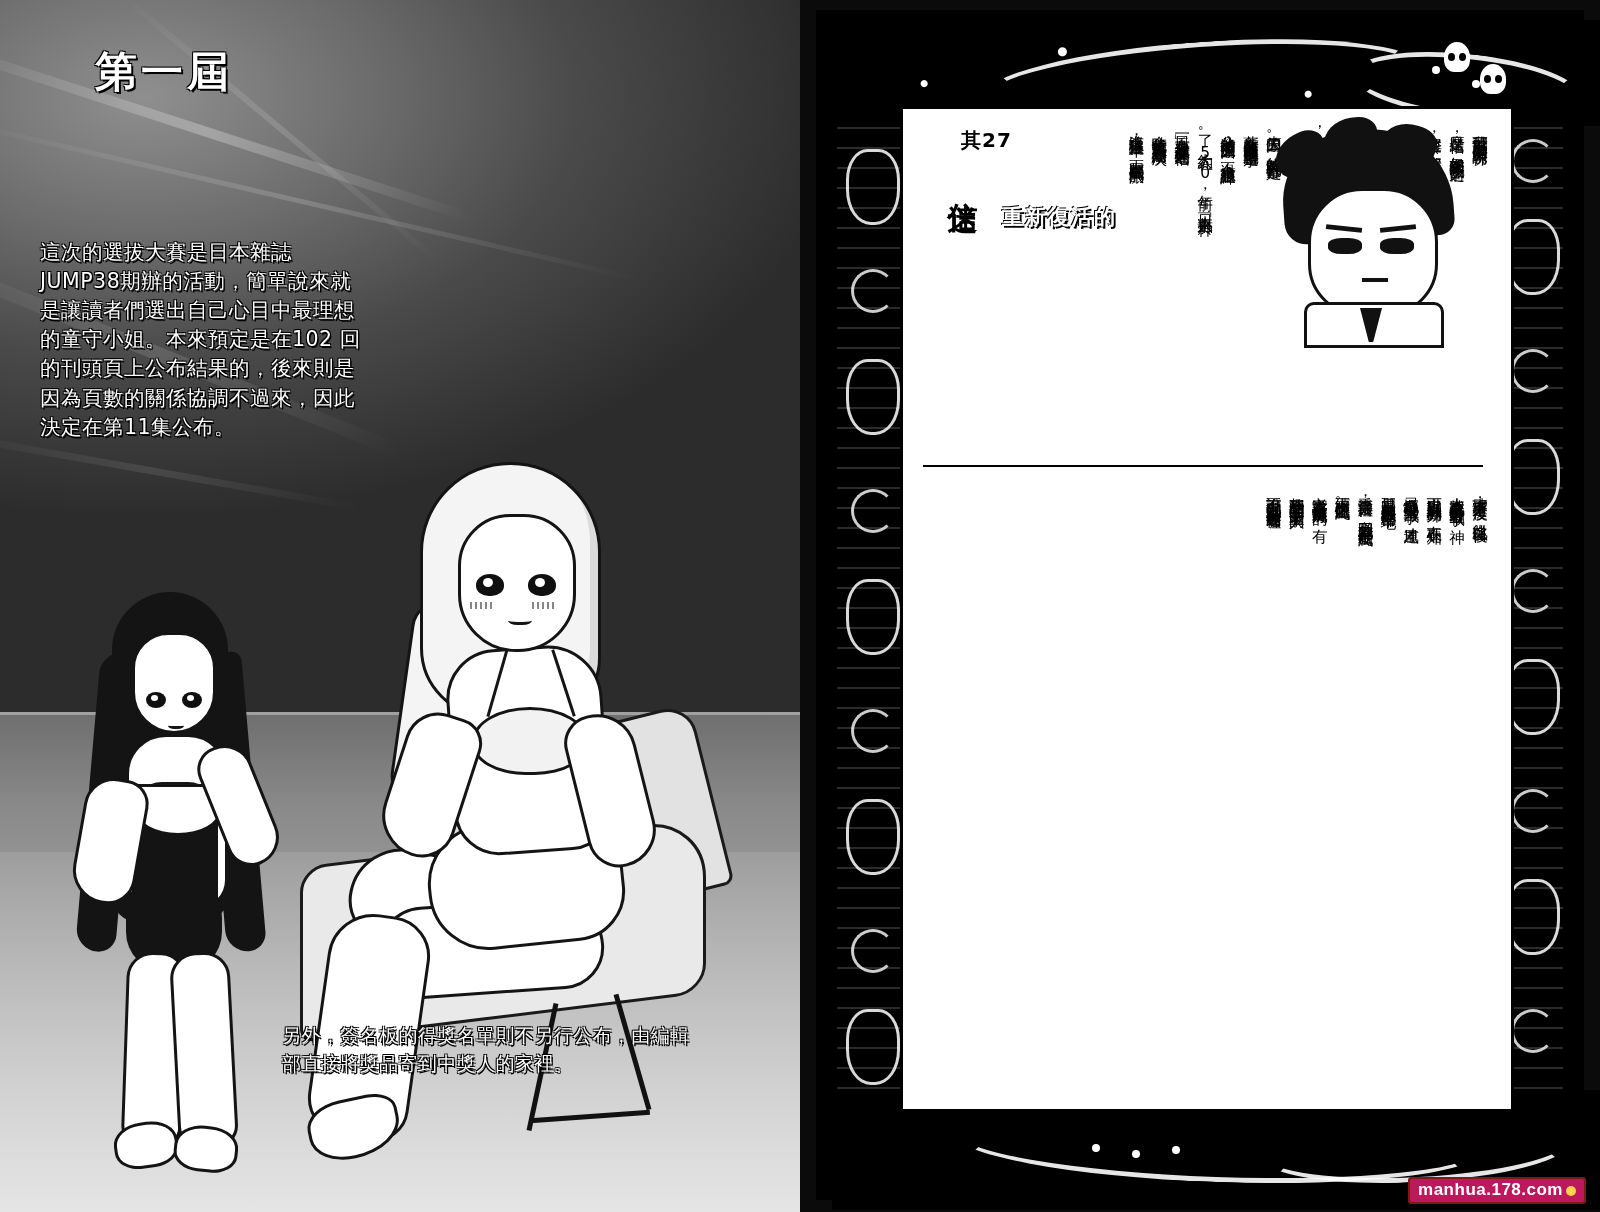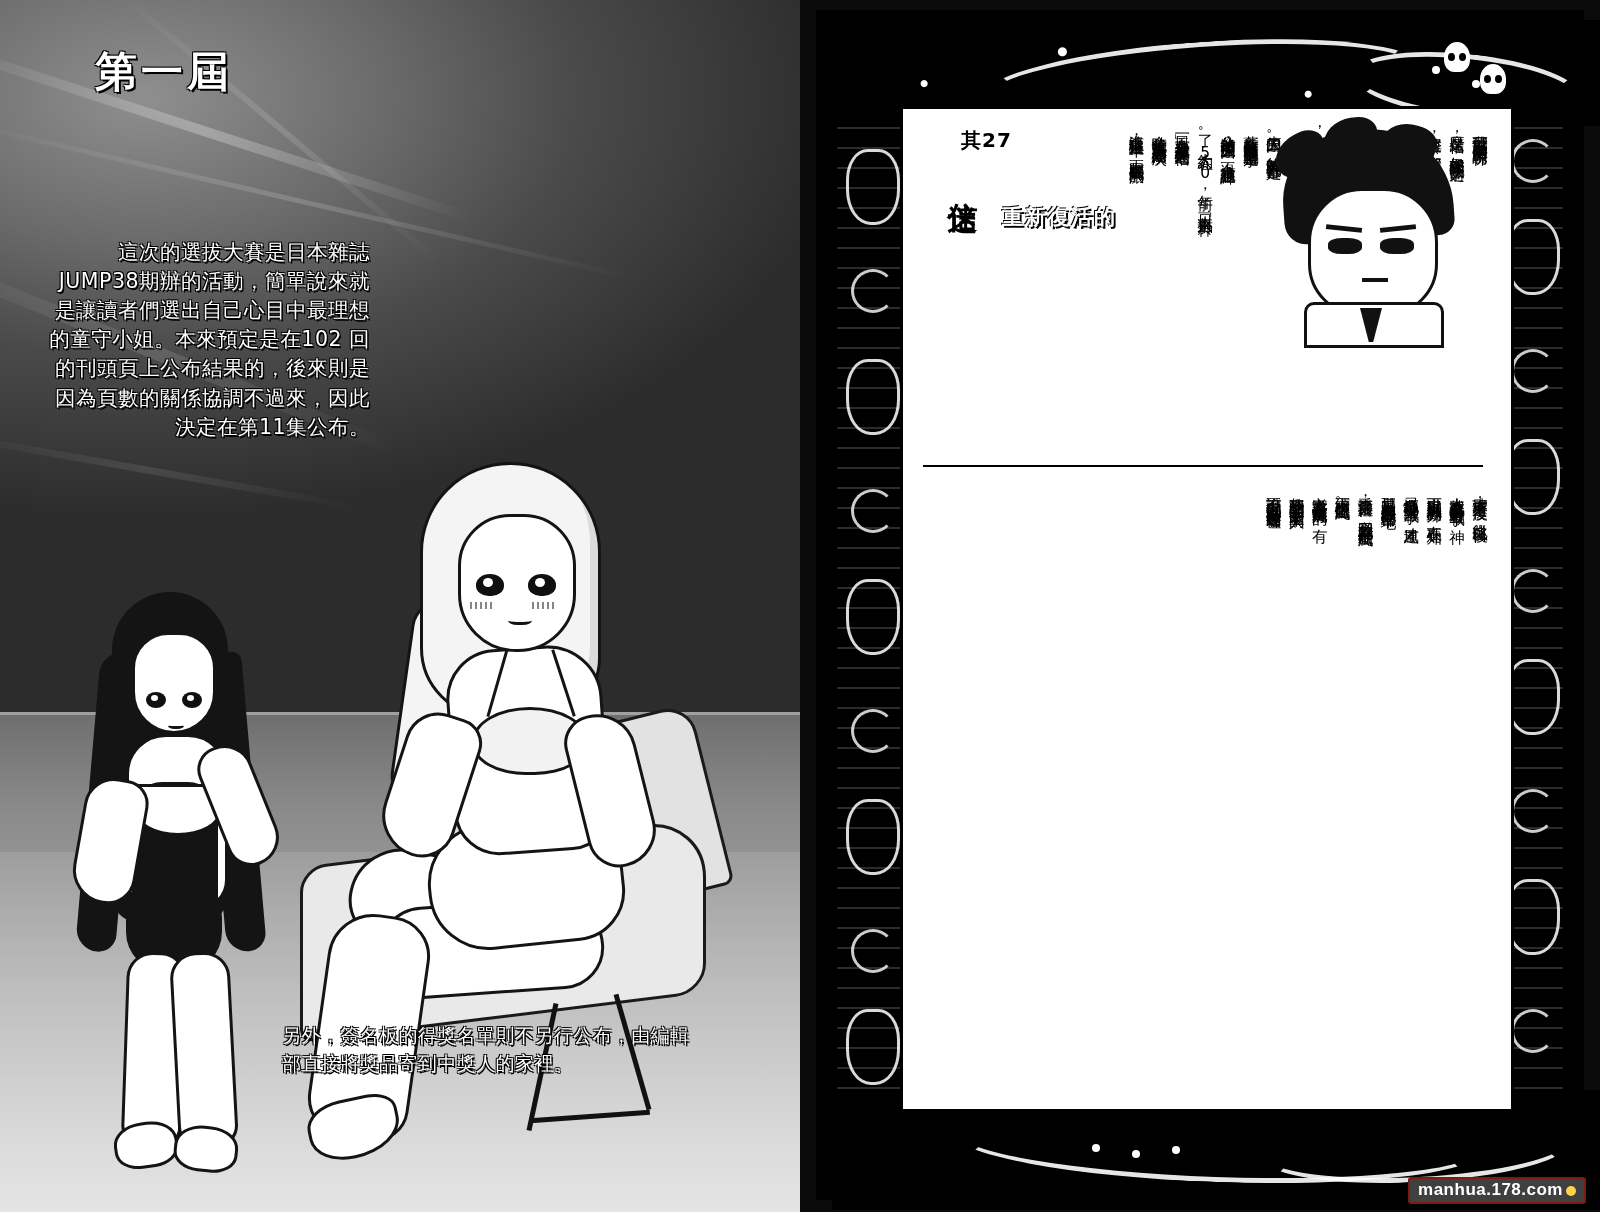--- a/index.html
+++ b/index.html
@@ -260,21 +260,20 @@
   }
   .l-title-3 {
     position:absolute; left:468px; top:182px;
     color:#fff; font-size:54px; font-weight:bold; letter-spacing:2px;
     text-shadow: 3px 3px 0 #000, -2px -2px 0 #000, 2px -2px 0 #000, -2px 2px 0 #000;
   }
   .l-body {
     position:absolute; left:40px; top:238px; width:330px;
     color:#fff; font-size:20.5px; line-height:1.42; letter-spacing:.5px;
     text-shadow: 1.5px 1.5px 0 #000, -1px -1px 0 #000, 1px -1px 0 #000, -1px 1px 0 #000;
-    text-align: right;
   }
   .l-note {
     position:absolute; left:282px; top:1022px; width:420px;
     color:#fff; font-size:19px; line-height:1.45; letter-spacing:.4px;
     text-shadow: 1.5px 1.5px 0 #000, -1px -1px 0 #000, 1px -1px 0 #000, -1px 1px 0 #000;
   }
 
   
   .page-right {
     position: relative;
@@ -420,21 +419,21 @@
   }
   .label-big {
     position:absolute; left:44px; top:70px;
     font-size:30px; font-weight:bold; line-height:1.05;
     writing-mode: vertical-rl; text-orientation: upright;
   }
 
   
   .watermark {
     position:absolute; right:14px; bottom:8px;
-    background:#404040;
+    background:#be185d;
     color:#fff;
     font-size:17px;
     font-weight:bold;
     padding:3px 10px 4px 10px;
     border-radius:4px;
     letter-spacing:.5px;
     font-family:"Liberation Sans", sans-serif;
     box-shadow: 0 0 0 2px #7e1a14 inset;
   }
   .wm-dot {

